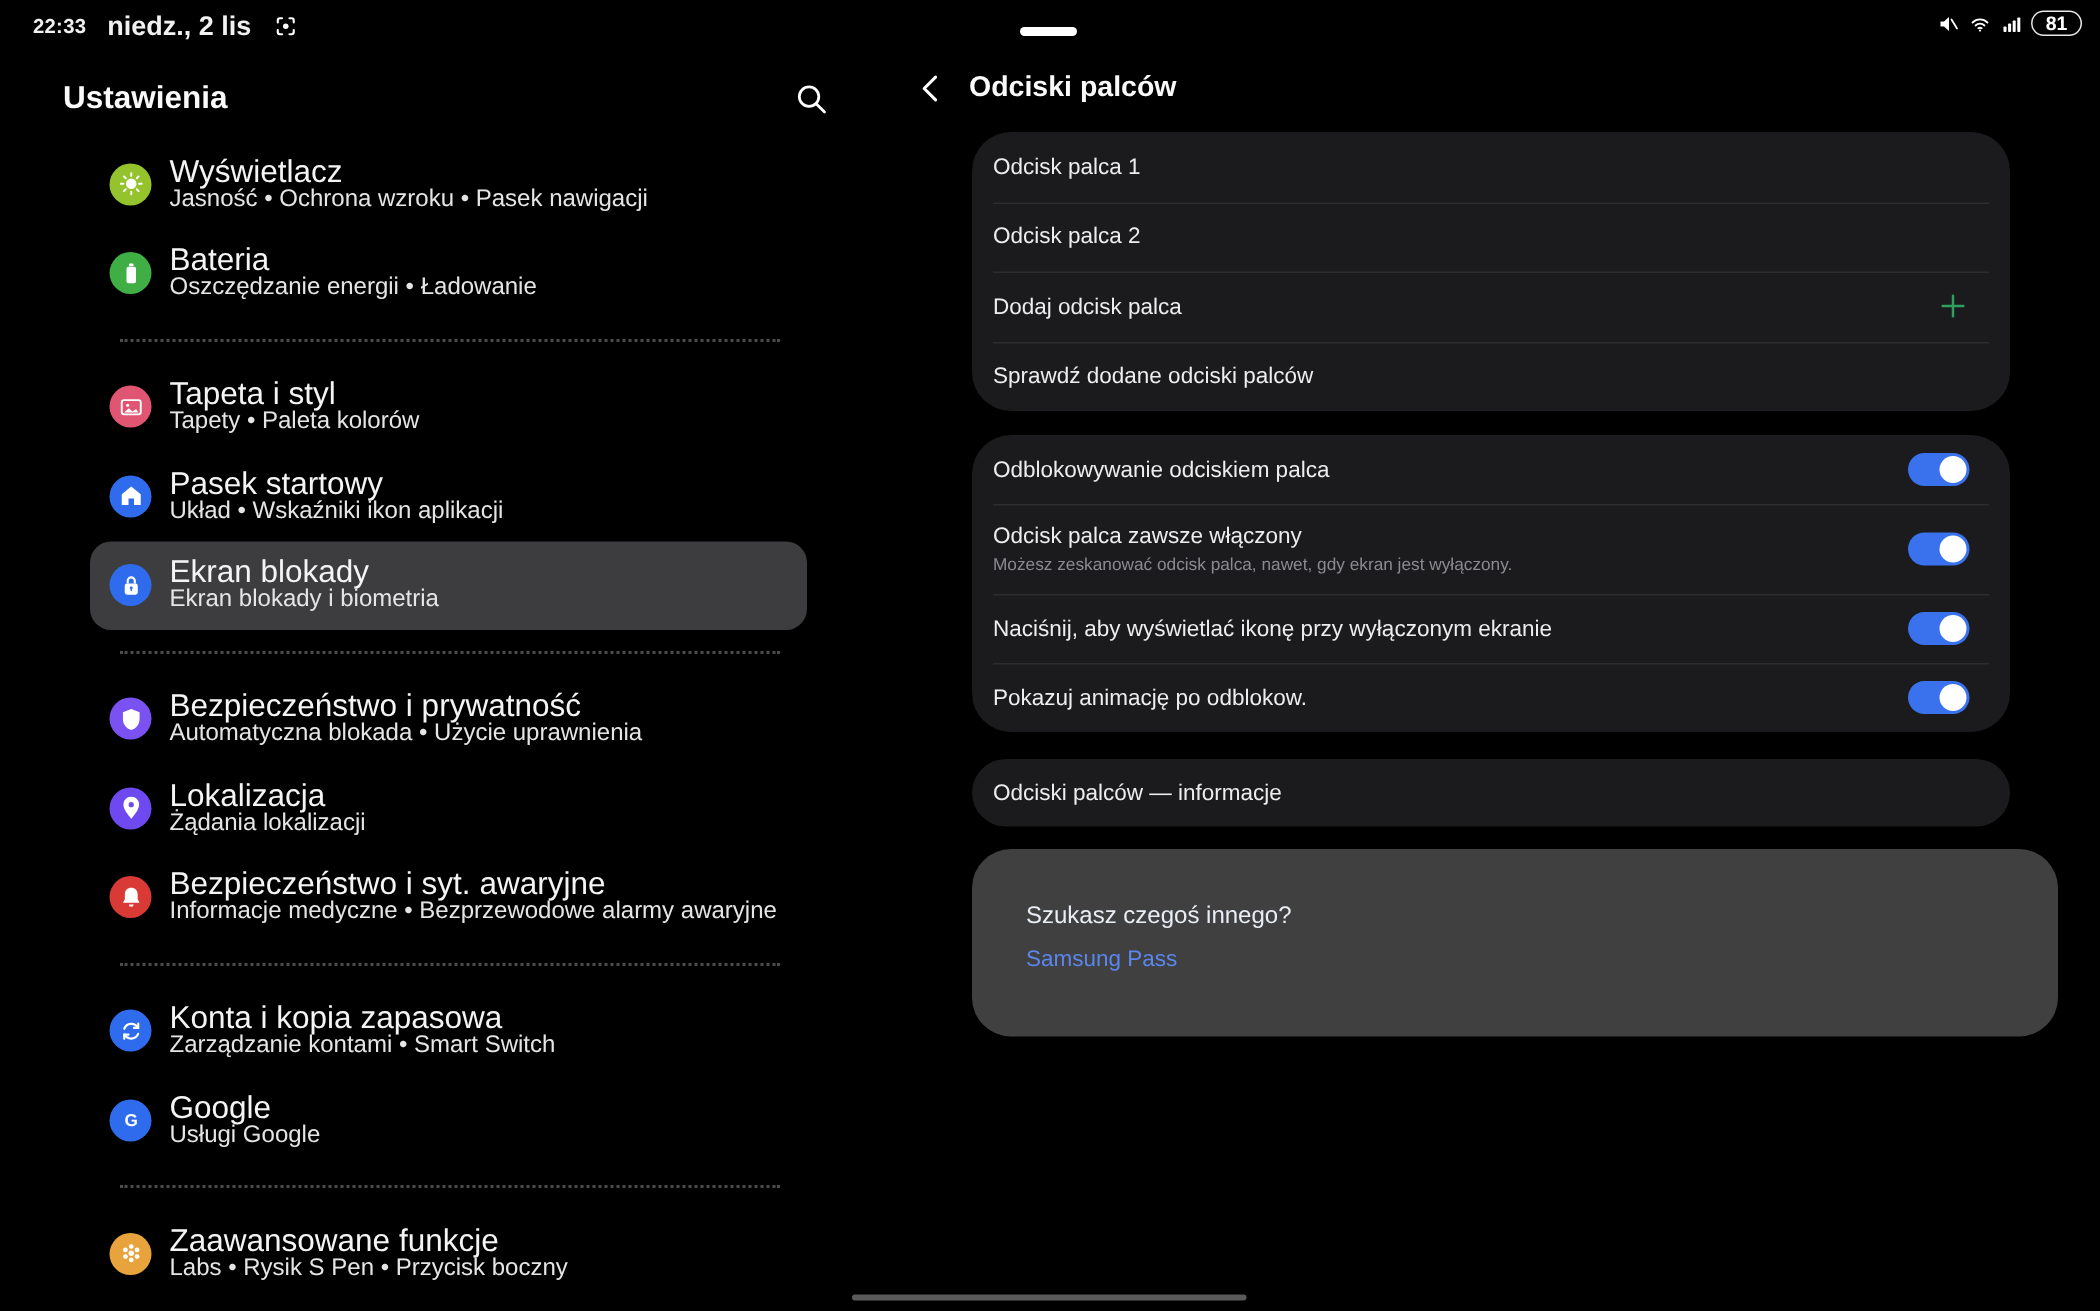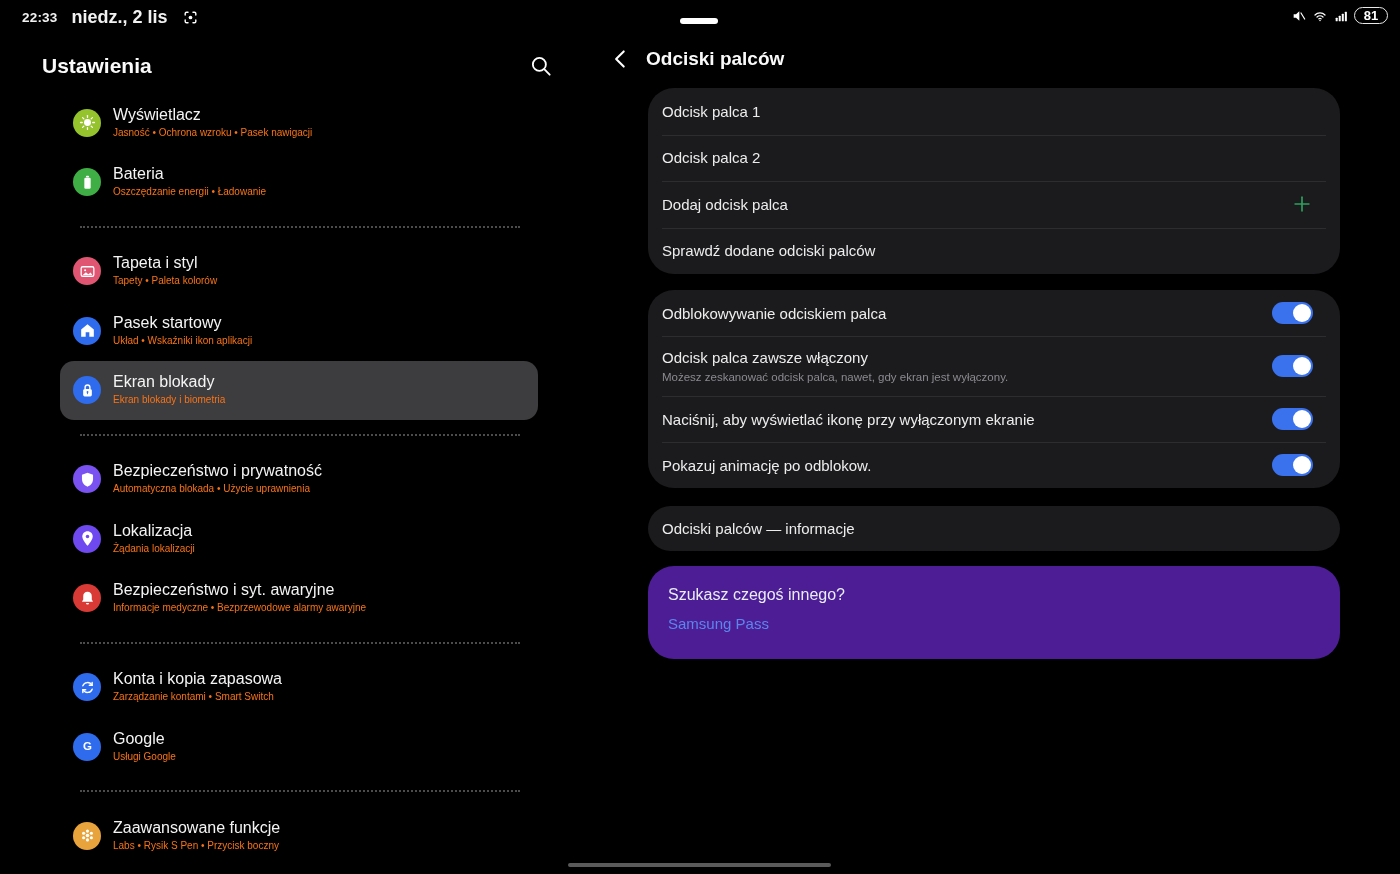--- a/index.html
+++ b/index.html
@@ -25,22 +25,22 @@
                   display:flex;align-items:center;justify-content:space-between;}
   .sidebar-title{font-size:21px;font-weight:bold;color:#fafafa;}
   .search-btn{width:26px;height:26px;cursor:pointer;margin-right:16px;}
   .sidebar-list{position:absolute;left:60px;top:61px;width:478px;}
   .sidebar-item{position:relative;height:59.5px;display:flex;align-items:center;border-radius:14px;}
   .sidebar-item.selected{background:#3d3d40;}
   .si-icon{width:28px;height:28px;border-radius:50%;margin-left:13px;flex:0 0 28px;
            display:flex;align-items:center;justify-content:center;}
   .si-icon svg{width:19px;height:19px;}
   .si-text{margin-left:12px;display:flex;flex-direction:column;gap:2px;min-width:0;}
-  .si-label{font-size:16px;color:#f4f4f4;font-weight:500;line-height:18px;}
-  .si-sub{font-size:10px;color:#f97316;line-height:14px;white-space:nowrap;}
+  .si-label{font-size:21px;color:#f4f4f4;font-weight:500;line-height:18px;}
+  .si-sub{font-size:16px;color:#e5e5e5;line-height:14px;white-space:nowrap;}
   .si-divider{height:29.5px;display:flex;align-items:center;}
   .si-divider i{display:block;width:440px;margin-left:20px;border-top:2px dotted #4c4c4c;}
 
   
   .detail{position:absolute;left:600px;top:32px;right:0;height:842px;}
   .detail-header{position:absolute;left:8px;top:14px;display:flex;align-items:center;gap:12px;}
   .back-btn{width:26px;height:26px;cursor:pointer;}
   .detail-title{font-size:19px;font-weight:bold;color:#fafafa;}
 
   .card{position:absolute;left:48px;width:692px;background:#1b1b1d;border-radius:26px;overflow:hidden;}
@@ -53,21 +53,21 @@
 
   .toggle{width:41px;height:22px;border-radius:11px;background:#3a72ee;position:relative;
           flex:0 0 41px;margin-left:14px;cursor:pointer;}
   .toggle .knob{position:absolute;top:2px;right:2px;width:18px;height:18px;border-radius:50%;background:#fff;}
 
   .card-actions{top:56px;height:186px;}
   .card-actions .row{height:46.5px;}
   .card-toggles{top:258px;height:198px;}
   .card-info{top:474px;height:45px;}
   .card-info .row{height:45px;}
-  .card-suggest{top:534px;height:93px;background:#4c1d95;padding:0;}
+  .card-suggest{top:534px;height:93px;background:#404040;padding:16px;}
   .suggest-inner{padding:20px 20px 0 20px;display:flex;flex-direction:column;gap:11px;}
   .suggest-title{font-size:16px;color:#e9edf4;}
   .suggest-link{font-size:15px;color:#5b86ee;cursor:pointer;width:fit-content;}
 
   .home-bar{position:absolute;left:568px;top:863px;width:263px;height:4px;background:#5a5a5a;border-radius:2px;}
 </style>
 </head>
 <body>
 
 <div class="screen">

